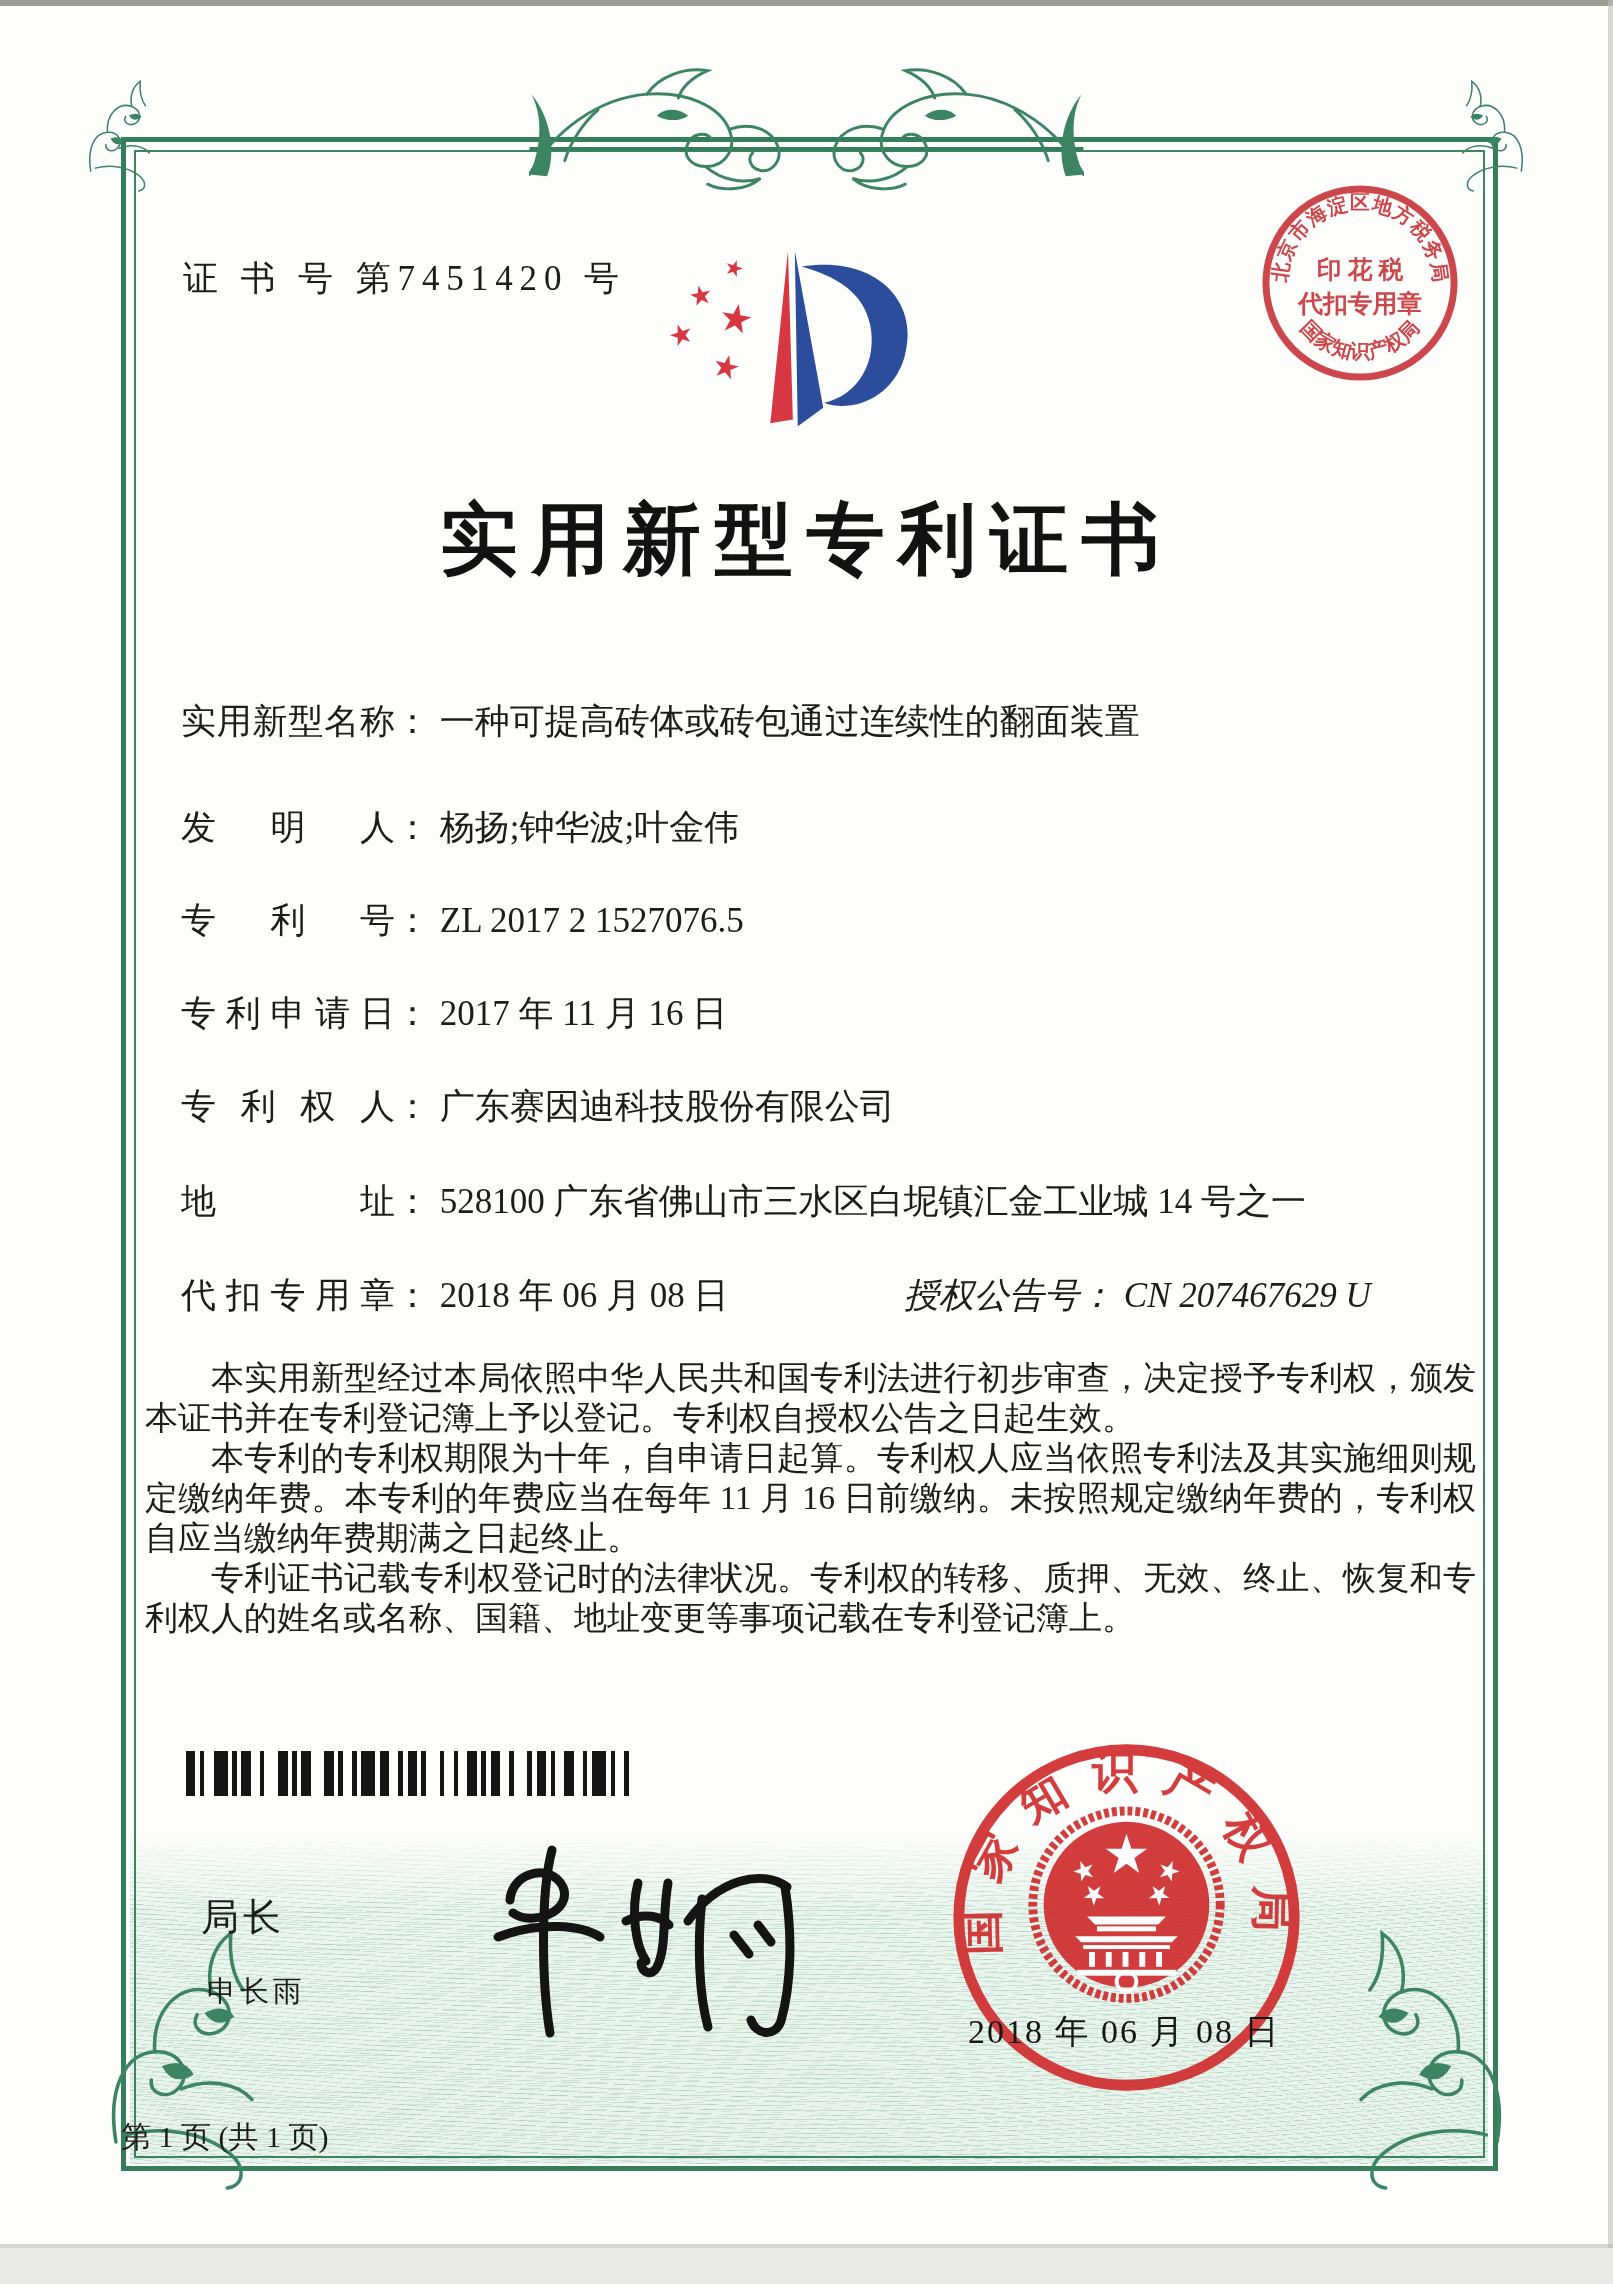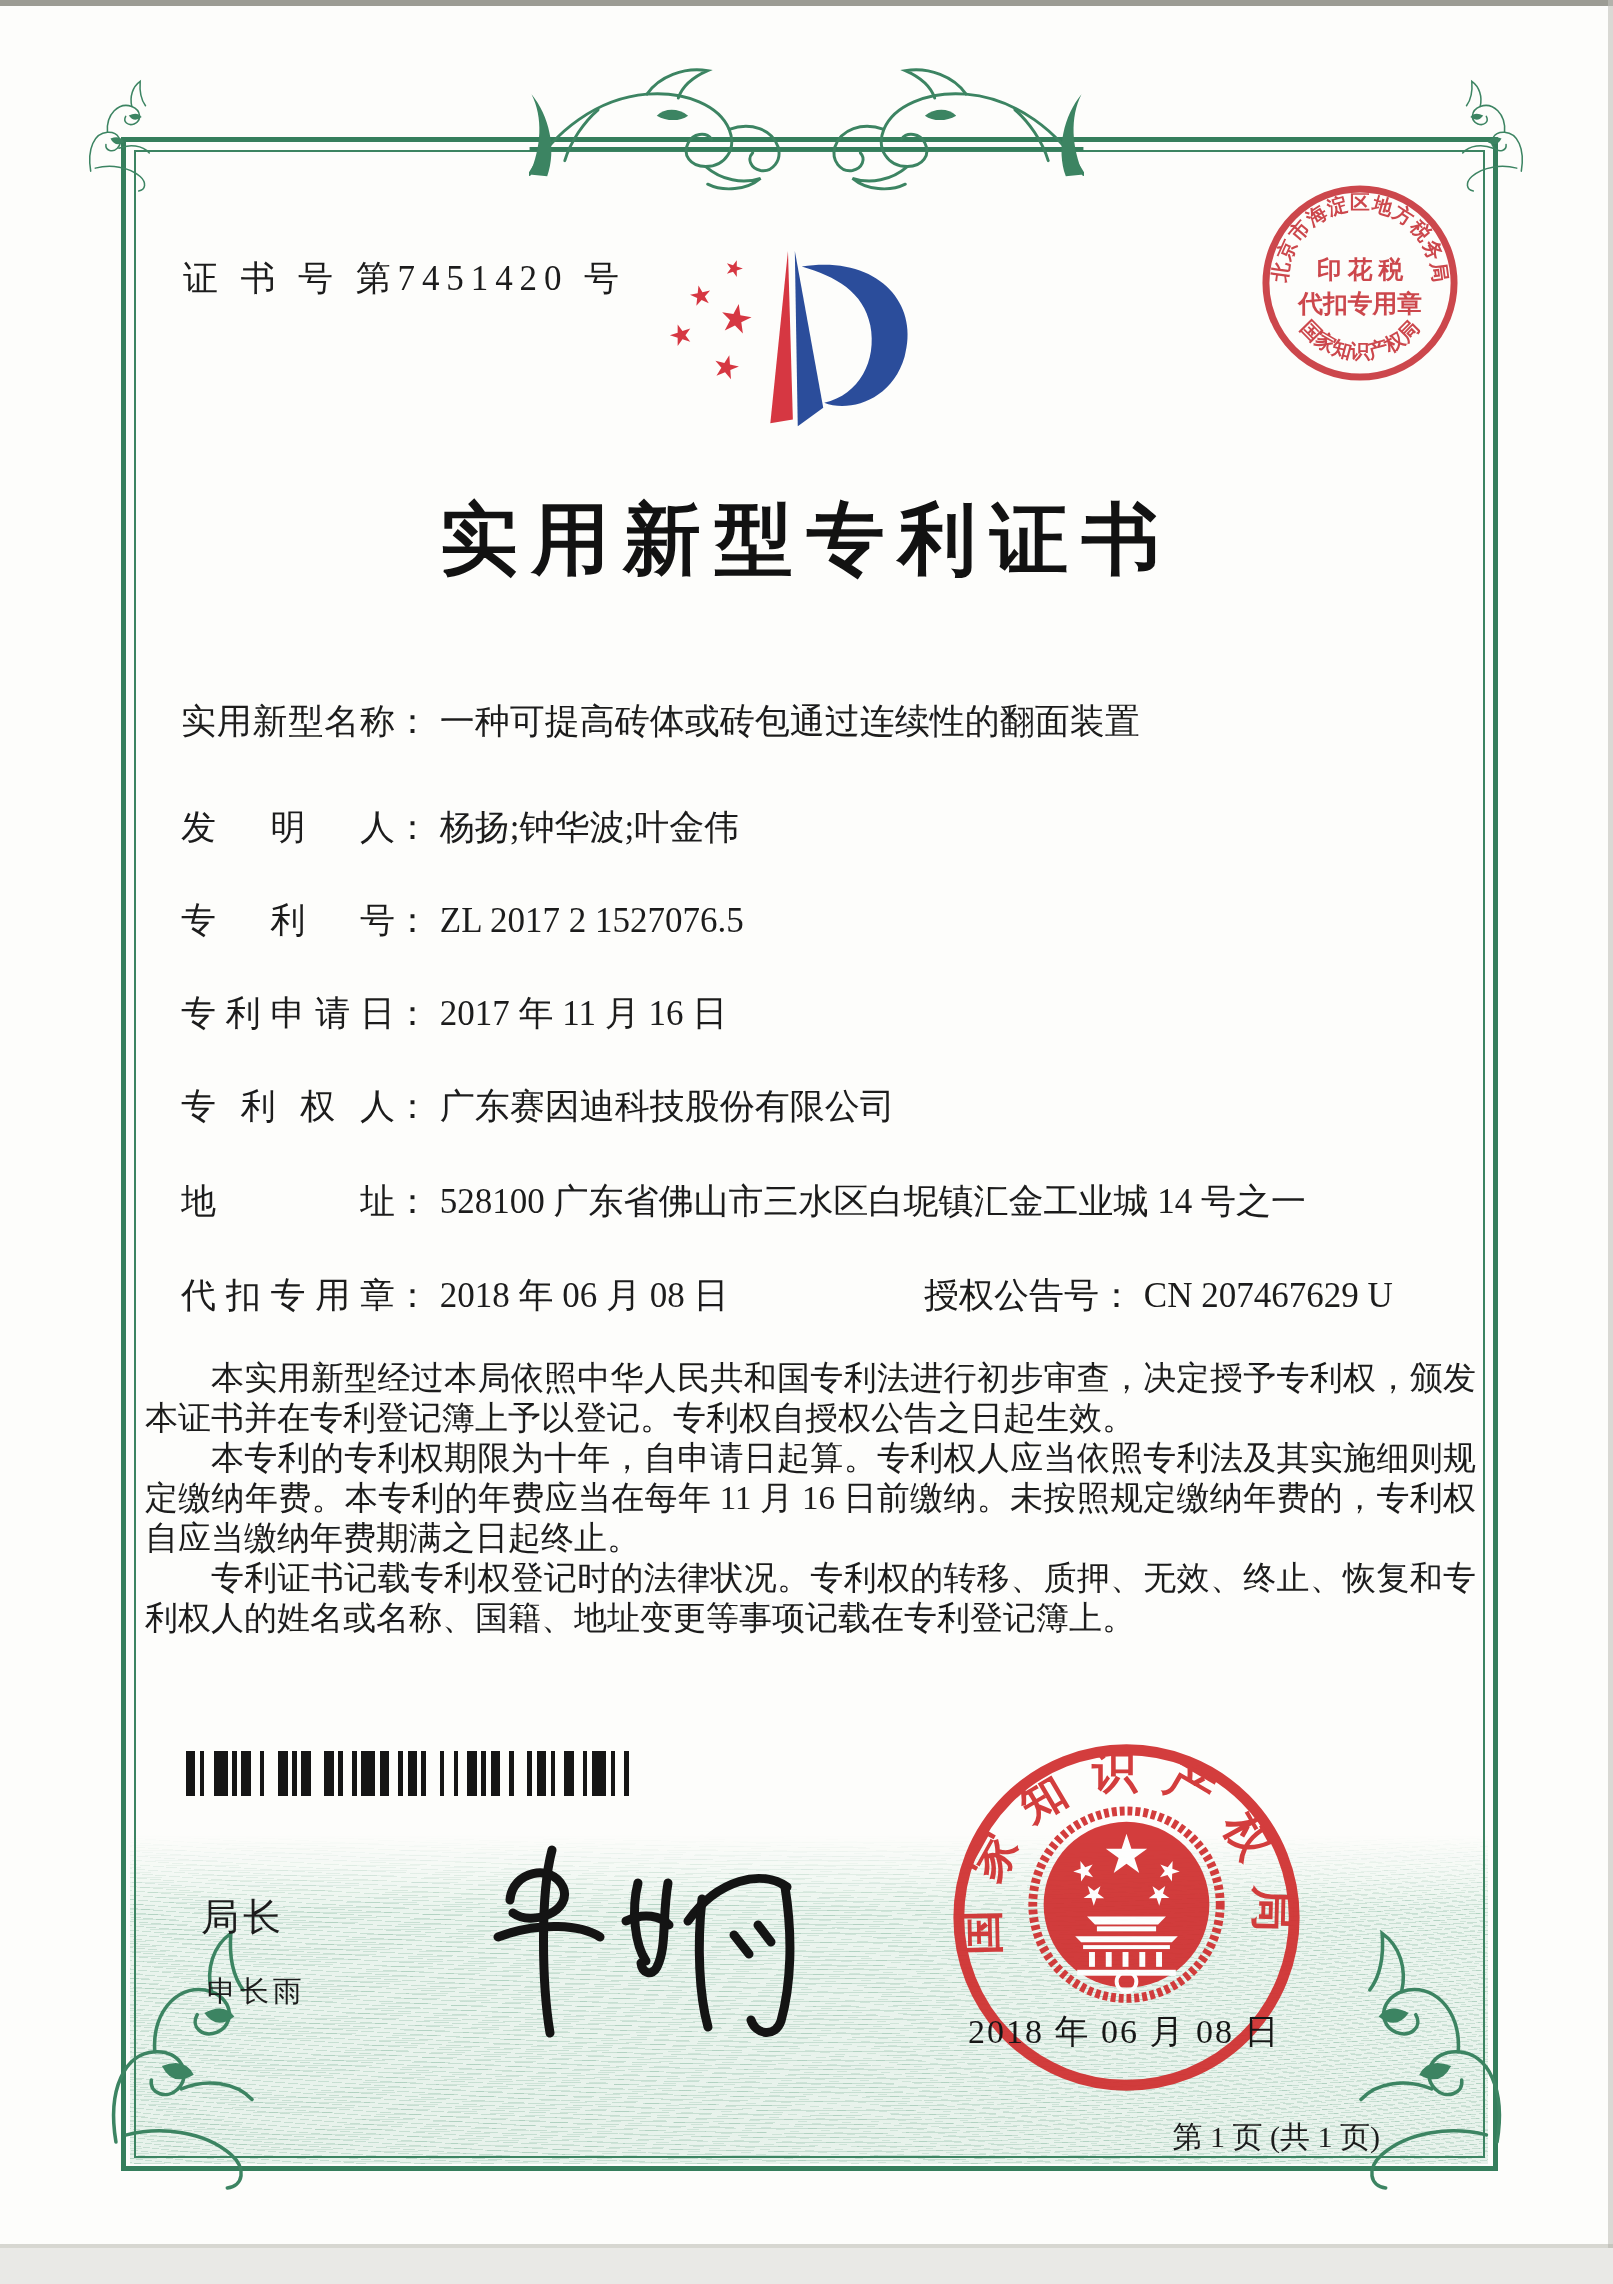--- a/index.html
+++ b/index.html
@@ -39,40 +39,40 @@
   .content{position:absolute;left:0;top:0;width:100%;height:100%;z-index:4;}
 
   .cert-no{position:absolute;left:183px;top:255px;font-size:35px;letter-spacing:6.9px;}
   .doc-title{position:absolute;left:0;top:488px;width:100%;text-align:center;
     font-size:78px;font-weight:700;letter-spacing:13.7px;color:#121212;}
 
   .field-row{position:absolute;left:181px;font-size:35px;white-space:nowrap;}
   .flabel{display:inline-block;width:214px;text-align:justify;text-align-last:justify;vertical-align:bottom;}
   .fsep{display:inline-block;}
   .fvalue{margin-left:9.8px;}
-  .grant-right{position:absolute;left:743px;top:0;white-space:nowrap;}
+  .grant-right{position:absolute;left:723px;top:0;white-space:nowrap;font-style:italic;}
 
   .paragraphs{position:absolute;left:145px;top:1358px;width:1331px;
     font-size:33px;line-height:40px;text-align:justify;}
   .paragraphs p{margin:0;text-indent:2em;}
 
   .barcode{position:absolute;left:186px;top:1751px;width:443px;height:45px;}
   .barcode .bar{position:absolute;top:0;bottom:0;background:#151515;}
 
   .signer-title{position:absolute;left:201px;top:1892px;font-size:38px;letter-spacing:3.9px;}
   .signer-name{position:absolute;left:201px;top:1972px;font-size:29px;letter-spacing:3.9px;margin-left:6px;}
 
   .signature-svg{position:absolute;left:429px;top:1825px;z-index:5;}
 
   .tax-stamp{position:absolute;left:1259px;top:182px;z-index:5;opacity:.92;}
   .office-seal{position:absolute;left:944px;top:1735px;z-index:5;opacity:.93;}
   .seal-date{position:absolute;left:968px;top:2009px;width:333px;z-index:6;
     font-size:34px;letter-spacing:2px;white-space:nowrap;color:#161616;}
 
-  .footer{position:absolute;left:121px;top:2117px;width:1259px;text-align:right;
+  .footer{position:absolute;left:121px;top:2117px;width:1259px;text-align:left;
     font-size:30px;z-index:4;}
 
   .logo{position:absolute;left:639px;top:243px;z-index:4;}
 </style>
 </head>
 <body>
 
 <div class="page">
 
   <div class="scan-edge-top"></div>

